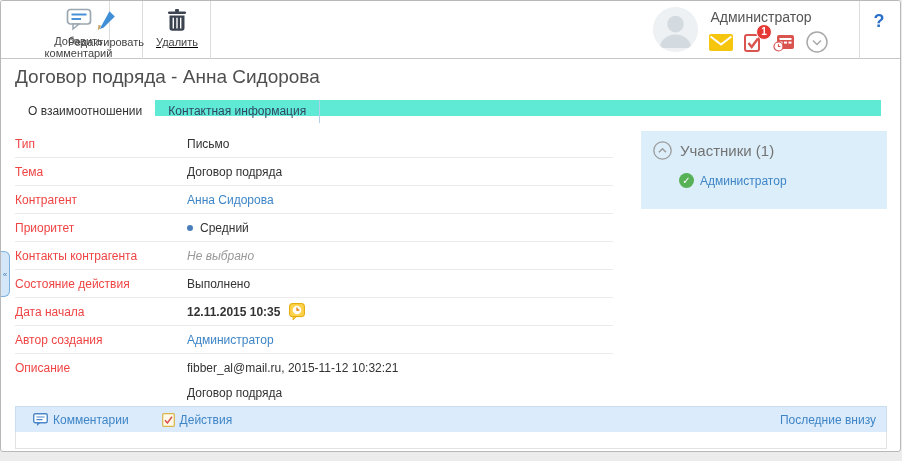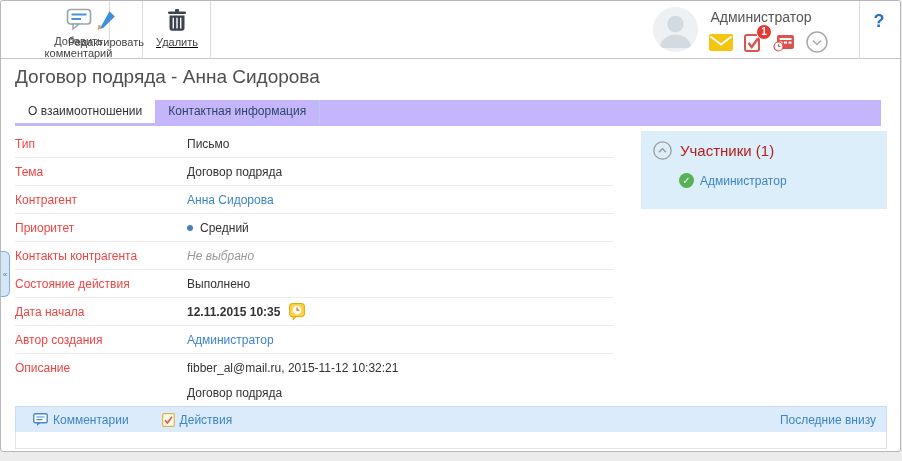--- a/index.html
+++ b/index.html
@@ -29,42 +29,42 @@
   .uicon { position:relative; cursor:pointer; display:flex; align-items:center; }
   .badge { position:absolute; top:-9px; right:-10px; min-width:16px; height:16px; border-radius:50%;
            background:#e53935; border:1px solid #fff; color:#fff; font-size:10px; line-height:14px;
            text-align:center; font-weight:bold; }
   .tb-sep-right { position:absolute; right:40px; top:0; height:58px; border-left:1px solid #dcdcdc; }
   .help-btn { position:absolute; right:8px; top:10px; width:26px; text-align:center; font-size:18px;
               font-weight:bold; color:#2a6fc9; cursor:pointer; }
 
   
   .page-title { position:absolute; left:14px; top:65px; font-size:19px; color:#4f4f4f; }
-  .tabstrip { position:absolute; left:14px; top:99px; width:866px; height:26px; background:#c4b5fd; }
+  .tabstrip { position:absolute; left:14px; top:99px; width:866px; height:16px; background:#5eead4; }
   .tab { display:inline-block; height:23px; line-height:23px; padding:0 13px; font-size:12px; cursor:pointer; }
   .tab.active { background:#fff; color:#333; }
   .tab.inactive { color:#2e4764; border-right:1px solid #b3cfe8; }
 
   
   .form { position:absolute; left:14px; top:129px; width:598px; }
   .frow { display:flex; align-items:center; min-height:28px; border-bottom:1px solid #ebebeb; }
   .frow.last { border-bottom:none; align-items:flex-start; padding-top:7px; min-height:50px; }
   .flabel { width:172px; font-size:12px; color:#ef4444; flex-shrink:0; }
   .fvalue { font-size:12px; color:#333; display:flex; align-items:center; }
   .link { color:#3d85c6; cursor:pointer; }
   .placeholder { font-style:italic; color:#999; }
   .bold { font-weight:bold; }
   .dot { width:6px; height:6px; border-radius:50%; background:#4a7ebb; margin-right:7px; display:inline-block; }
   .clock-ic { margin-left:9px; display:inline-flex; }
   .desc-lines div:nth-child(2) { margin-top:11px; }
 
   
   .participants { position:absolute; left:640px; top:130px; width:246px; height:78px; background:#dceefa;
                   padding:10px 12px; }
-  .part-head { display:flex; align-items:center; gap:8px; color:#b91c1c; font-size:15px; }
+  .part-head { display:flex; align-items:center; gap:8px; color:#737373; font-size:15px; }
   .part-item { margin:13px 0 0 26px; display:flex; align-items:center; gap:6px; font-size:12px; }
   .check-circle { width:15px; height:15px; border-radius:50%; background:#57b157; color:#fff; font-size:10px;
                   line-height:15px; text-align:center; flex-shrink:0; }
 
   
   .bottom-bar { position:absolute; left:14px; top:405px; width:872px; height:27px; background:#dcebfb;
                 border:1px solid #c9dcf0; display:flex; align-items:center; font-size:12px; }
   .bb-link { display:flex; align-items:center; gap:5px; cursor:pointer; margin-left:17px; }
   .bb-right { margin-left:auto; margin-right:10px; cursor:pointer; }
   .empty-row { position:absolute; left:14px; top:431px; width:872px; height:17px; background:#fff;

